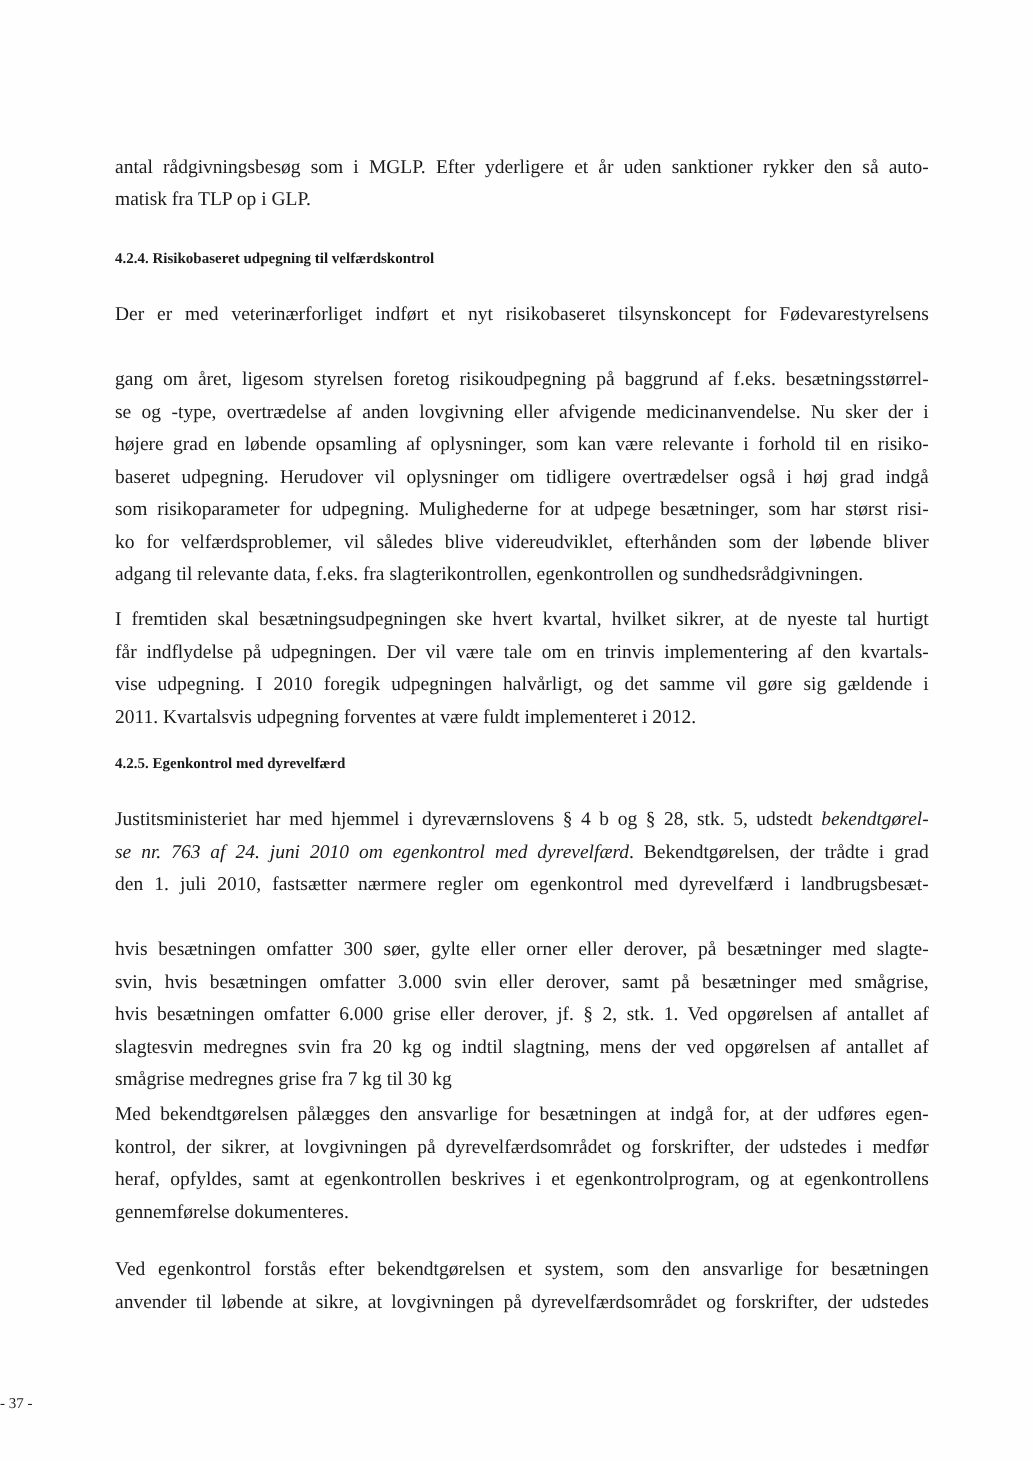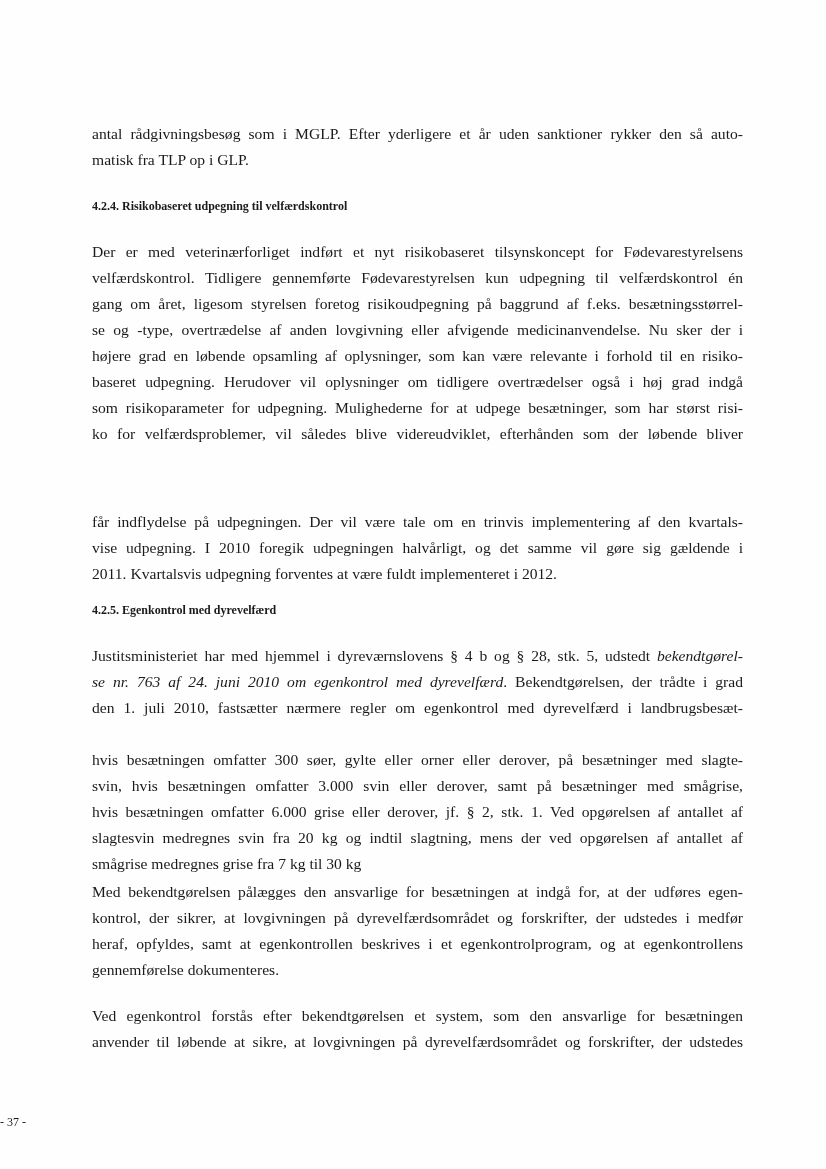--- a/index.html
+++ b/index.html
@@ -27,28 +27,29 @@
 <body>
 
 <div class="page">
 
   <div class="line" style="top:124px">antal rådgivningsbesøg som i MGLP. Efter yderligere et år uden sanktioner rykker den så auto-</div>
   <div class="line last" style="top:150px">matisk fra TLP op i GLP.</div>
 
   <div class="heading" style="top:196px">4.2.4. Risikobaseret udpegning til velfærdskontrol</div>
 
   <div class="line" style="top:242px">Der er med veterinærforliget indført et nyt risikobaseret tilsynskoncept for Fødevarestyrelsens</div>
-  <div class="line" style="top:268px">velfærdskontrol. Tidligere gennemførte Fødevarestyrelsen kun udpegning til velfærdskontrol én</div>
   <div class="line" style="top:294px">gang om året, ligesom styrelsen foretog risikoudpegning på baggrund af f.eks. besætningsstørrel-</div>
   <div class="line" style="top:320px">se og -type, overtrædelse af anden lovgivning eller afvigende medicinanvendelse. Nu sker der i</div>
   <div class="line" style="top:346px">højere grad en løbende opsamling af oplysninger, som kan være relevante i forhold til en risiko-</div>
   <div class="line" style="top:398px">som risikoparameter for udpegning. Mulighederne for at udpege besætninger, som har størst risi-</div>
   <div class="line" style="top:372px">baseret udpegning. Herudover vil oplysninger om tidligere overtrædelser også i høj grad indgå</div>
   <div class="line" style="top:424px">ko for velfærdsproblemer, vil således blive videreudviklet, efterhånden som der løbende bliver</div>
+  <div class="line last" style="top:450px">adgang til relevante data, f.eks. fra slagterikontrollen, egenkontrollen og sundhedsrådgivningen.</div>
 
+  <div class="line" style="top:486px">I fremtiden skal besætningsudpegningen ske hvert kvartal, hvilket sikrer, at de nyeste tal hurtigt</div>
   <div class="line" style="top:512px">får indflydelse på udpegningen. Der vil være tale om en trinvis implementering af den kvartals-</div>
   <div class="line" style="top:538px">vise udpegning. I 2010 foregik udpegningen halvårligt, og det samme vil gøre sig gældende i</div>
   <div class="line last" style="top:564px">2011. Kvartalsvis udpegning forventes at være fuldt implementeret i 2012.</div>
 
   <div class="heading" style="top:600px">4.2.5. Egenkontrol med dyrevelfærd</div>
 
   <div class="line" style="top:646px"><span>Justitsministeriet har med hjemmel i dyreværnslovens § 4 b og § 28, stk. 5, udstedt </span><span class="em">bekendtgørel-</span></div>
   <div class="line" style="top:672px"><span class="em">se nr. 763 af 24. juni 2010 om egenkontrol med dyrevelfærd</span><span>. Bekendtgørelsen, der trådte i grad</span></div>
   <div class="line" style="top:698px">den 1. juli 2010, fastsætter nærmere regler om egenkontrol med dyrevelfærd i landbrugsbesæt-</div>
   <div class="line" style="top:750px">hvis besætningen omfatter 300 søer, gylte eller orner eller derover, på besætninger med slagte-</div>

